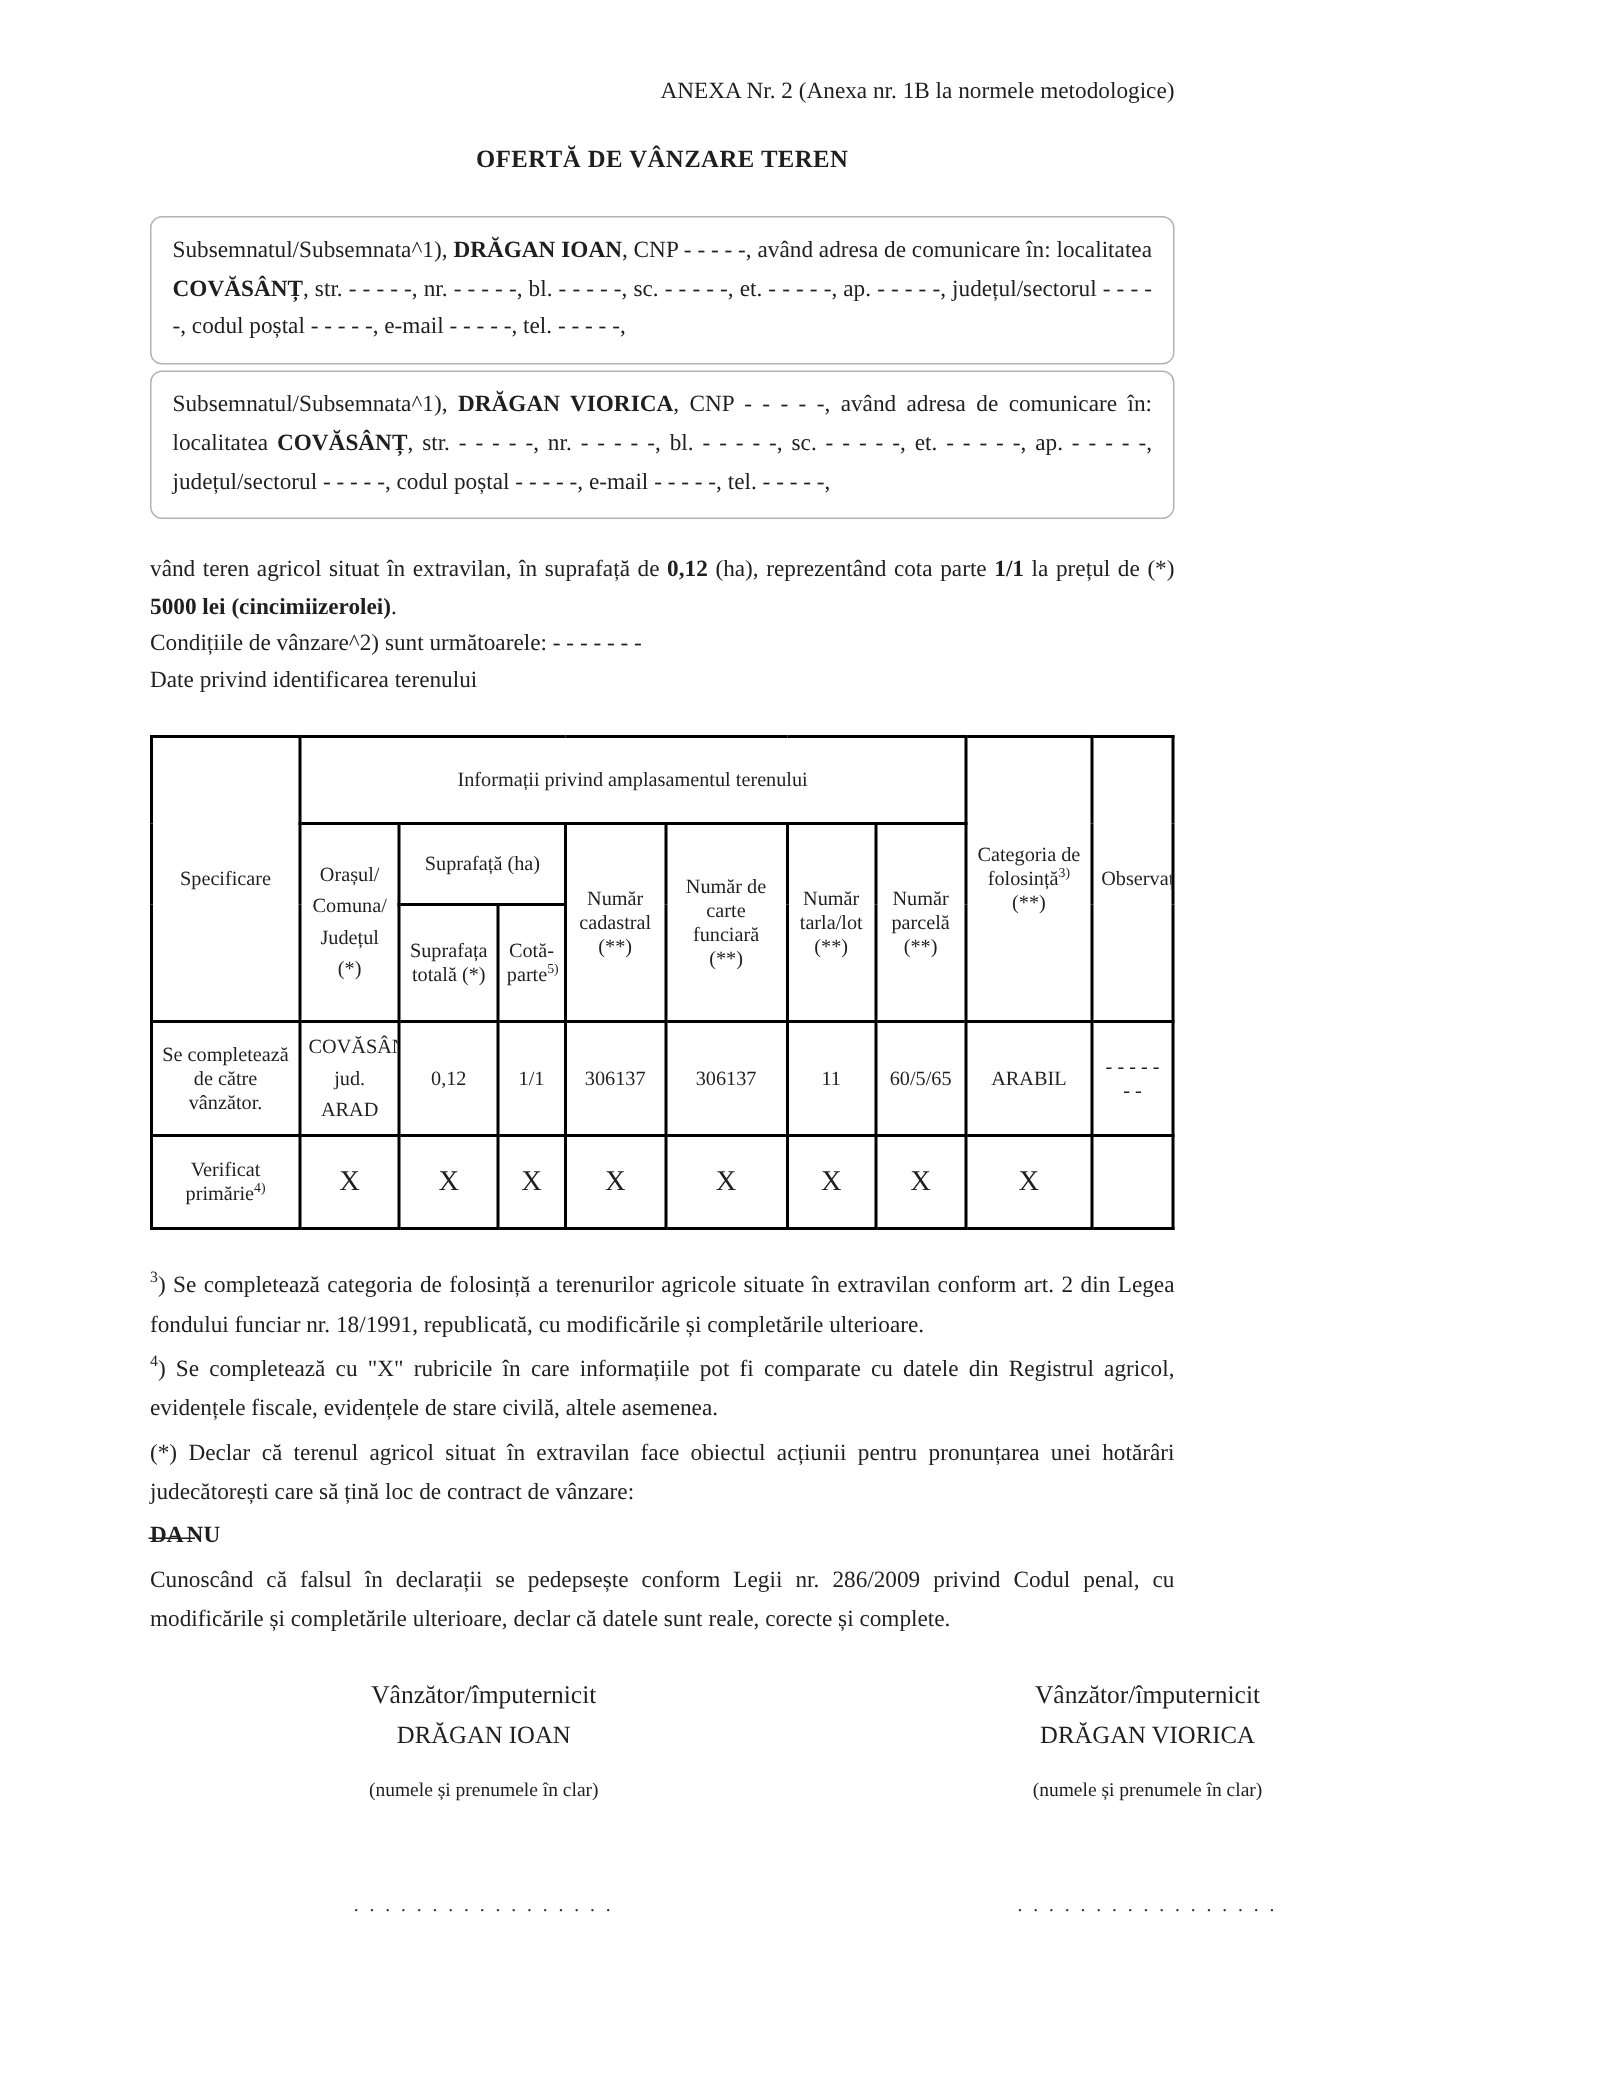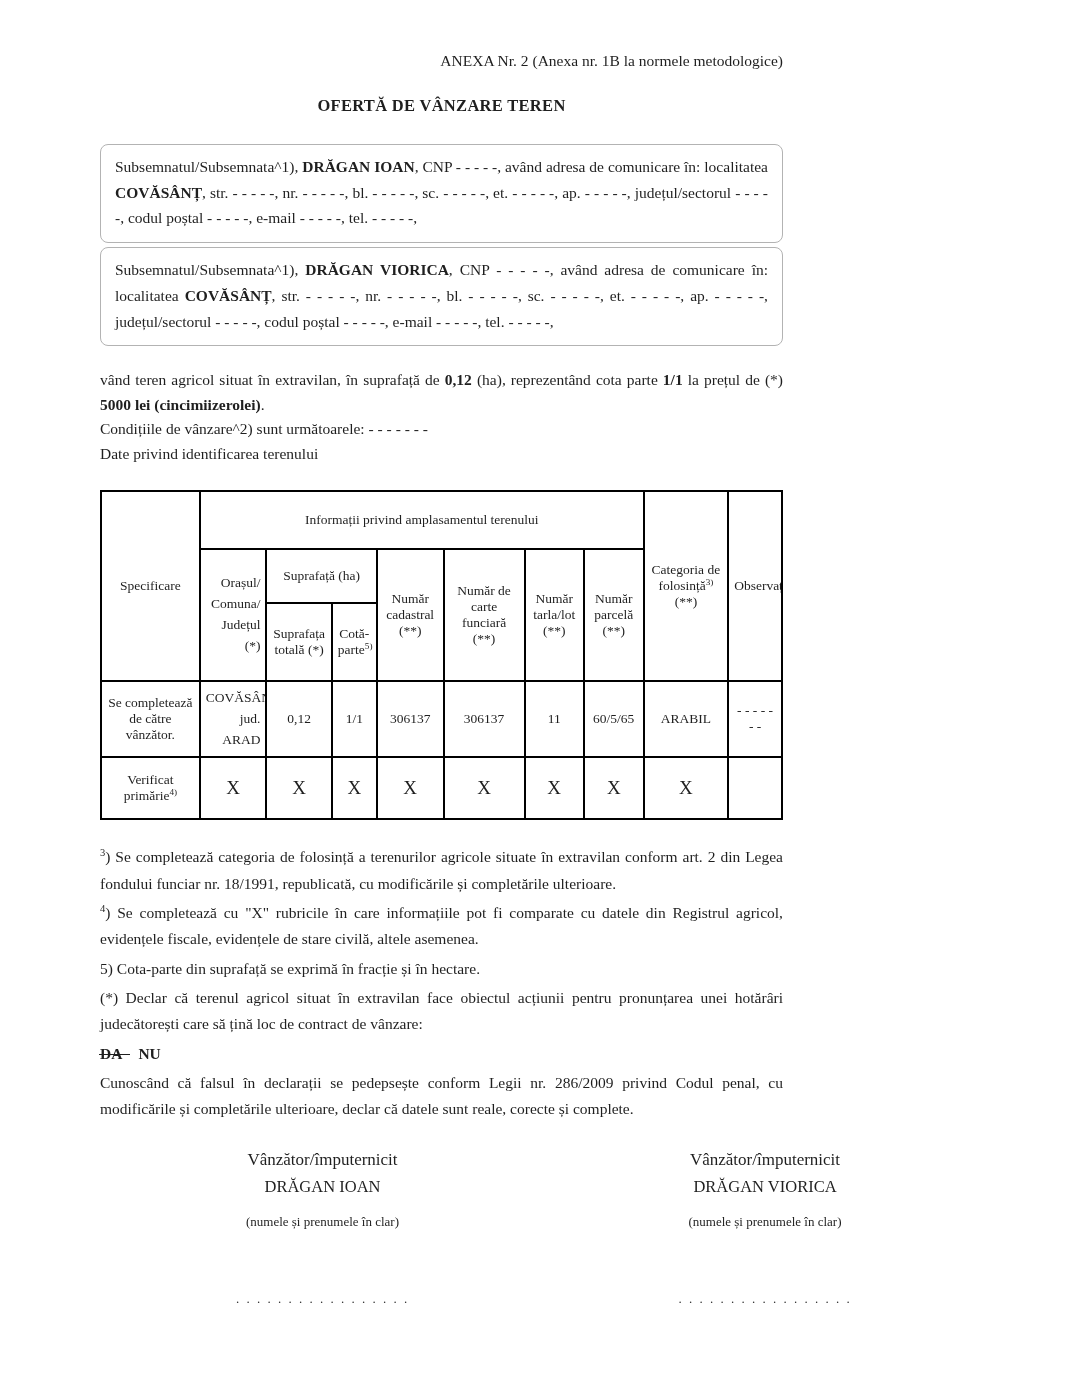--- a/index.html
+++ b/index.html
@@ -36,30 +36,30 @@
     border:2px solid #000;
     text-align:center;vertical-align:middle;
     padding:3px 5px;font-weight:normal;
     overflow:hidden;
   }
   tr.h-banner{height:58px;}
   tr.h-mid{height:54px;}
   tr.h-sub{height:78px;}
   tr.r-data{height:76px;}
   tr.r-check{height:62px;}
-  .cell-line{display:block;line-height:1.55;text-align:right;}
+  .cell-line{display:block;line-height:1.55;}
   .bold-cell{font-weight:bold;}
   .x-cell{font-size:19px;}
   sup{font-size:0.68em;vertical-align:super;line-height:0;}
   .footnotes{margin-top:24px;line-height:1.7;}
   .fn{margin:3px 0;text-align:justify;}
   .da-nu{margin:2px 0;font-weight:bold;}
   .strike{position:relative;display:inline-block;}
   .strike::after{content:"";position:absolute;left:-1px;right:-8px;top:52%;border-top:1.8px solid #1f1f1f;}
-  .nu-word{margin-left:16px;text-align:center;}
+  .nu-word{margin-left:2px;text-align:center;}
   .sig-grid{
     margin-top:28px;
     display:grid;
     grid-template-columns:285px 290px;
     column-gap:155px;
     padding-left:80px;
   }
   .sig-col{text-align:center;line-height:1.0;}
   .sig-role{font-size:17px;}
   .sig-name{margin-top:11px;font-size:16.5px;}
@@ -151,21 +151,20 @@
       <td class="x-cell">X</td>
       <td class="x-cell">X</td>
       <td class="x-cell"></td>
     </tr>
   </tbody>
     </table>
 
   <div class="footnotes">
     <div class="fn"><sup>3</sup><span>) Se completează categoria de folosință a terenurilor agricole situate în extravilan conform art. 2 din Legea fondului funciar nr. 18/1991, republicată, cu modificările și completările ulterioare.</span></div>
     <div class="fn"><sup>4</sup><span>) Se completează cu "X" rubricile în care informațiile pot fi comparate cu datele din Registrul agricol, evidențele fiscale, evidențele de stare civilă, altele asemenea.</span></div>
-    <div class="fn">5) Cota-parte din suprafață se exprimă în fracție și în hectare.</div>
     <div class="fn">(*) Declar că terenul agricol situat în extravilan face obiectul acțiunii pentru pronunțarea unei hotărâri judecătorești care să țină loc de contract de vânzare:</div>
     <div class="da-nu"><span class="strike">DA</span><span class="nu-word">NU</span></div>
     <div class="fn">Cunoscând că falsul în declarații se pedepsește conform Legii nr. 286/2009 privind Codul penal, cu modificările și completările ulterioare, declar că datele sunt reale, corecte și complete.</div>
   </div>
 
   <div class="sig-grid">
     <div class="sig-col">
       <div class="sig-role">Vânzător/împuternicit</div>
       <div class="sig-name">DRĂGAN IOAN</div>
       <div class="sig-note">(numele și prenumele în clar)</div>

